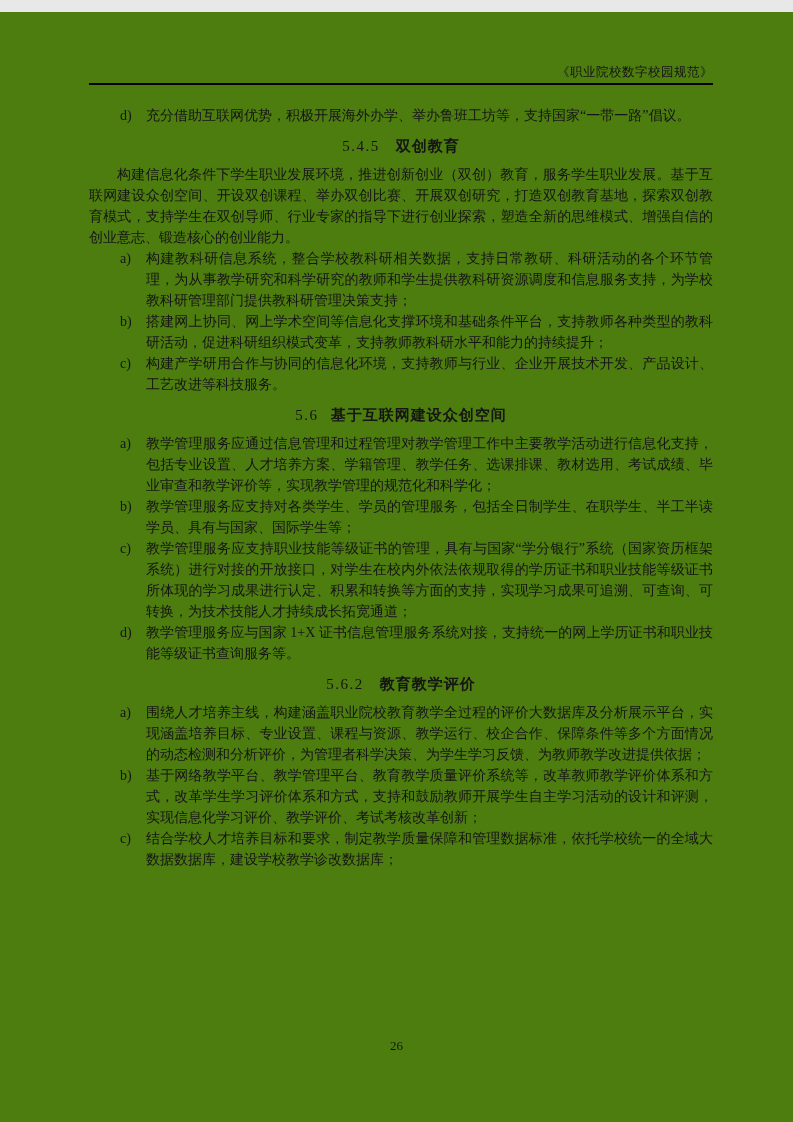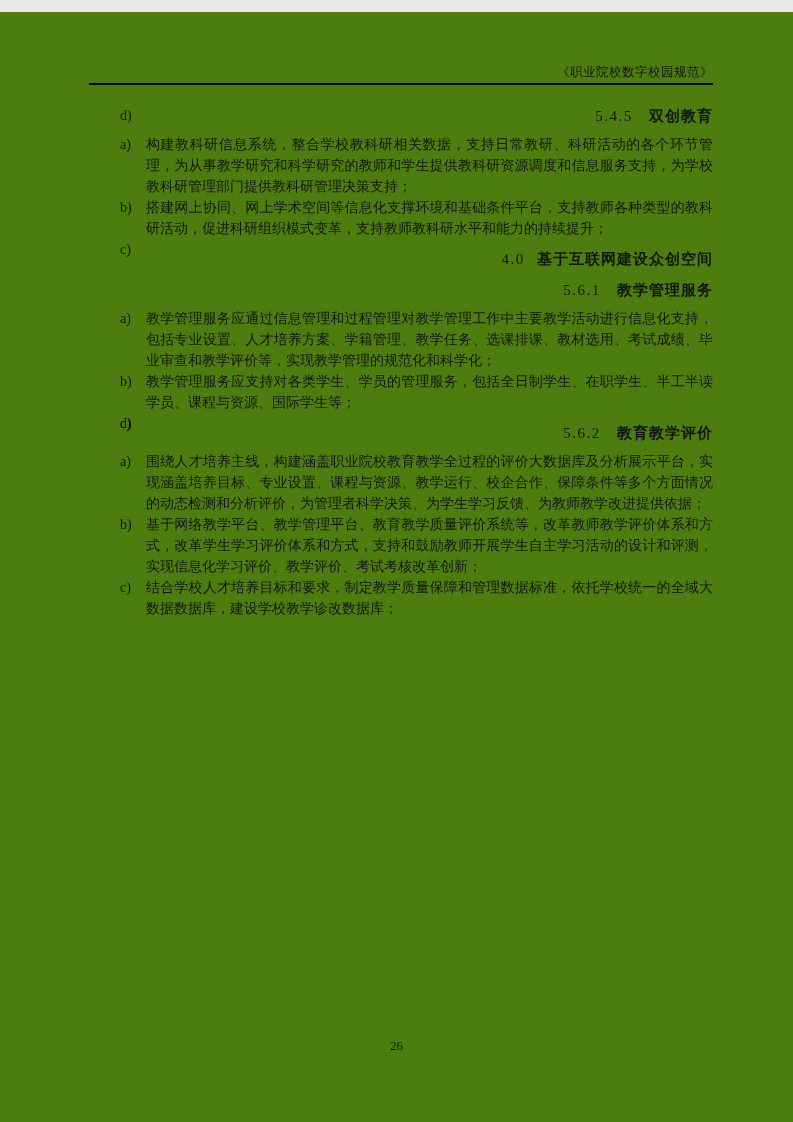--- a/index.html
+++ b/index.html
@@ -52,21 +52,21 @@
     position: absolute;
     left: 31px;
     top: 0;
   }
   .heading {
     margin: 9px 0 7px 0;
     font-size: 15px;
     line-height: 21px;
     font-weight: bold;
     font-family: "Liberation Sans", "DejaVu Sans", sans-serif;
-    text-align: right;
+    text-align: center;
   }
   .h-num {
     font-weight: normal;
     font-family: "Liberation Serif", "DejaVu Serif", serif;
     letter-spacing: 1.5px;
     margin-right: 8px;
   }
   .h-num.wide {
     margin-right: 12px;
   }
@@ -89,69 +89,70 @@
 
   <div class="header">
     <div class="header-title">《职业院校数字校园规范》</div>
     <hr class="header-rule">
   </div>
 
   <div class="content">
 
     <div class="list-item">
       <span class="li-label">d)</span>
+      <span class="li-text">充分借助互联网优势，积极开展海外办学、举办鲁班工坊等，支持国家“一带一路”倡议。</span>
     </div>
 
     <h3 class="heading">
       <span class="h-num wide">5.4.5</span>
       <span class="h-title">双创教育</span>
     </h3>
 
+    <p class="para">构建信息化条件下学生职业发展环境，推进创新创业（双创）教育，服务学生职业发展。基于互联网建设众创空间、开设双创课程、举办双创比赛、开展双创研究，打造双创教育基地，探索双创教育模式，支持学生在双创导师、行业专家的指导下进行创业探索，塑造全新的思维模式、增强自信的创业意志、锻造核心的创业能力。</p>
 
 
     <div class="list-item">
       <span class="li-label">a)</span>
       <span class="li-text">构建教科研信息系统，整合学校教科研相关数据，支持日常教研、科研活动的各个环节管理，为从事教学研究和科学研究的教师和学生提供教科研资源调度和信息服务支持，为学校教科研管理部门提供教科研管理决策支持；</span>
     </div>
 
     <div class="list-item">
       <span class="li-label">b)</span>
       <span class="li-text">搭建网上协同、网上学术空间等信息化支撑环境和基础条件平台，支持教师各种类型的教科研活动，促进科研组织模式变革，支持教师教科研水平和能力的持续提升；</span>
     </div>
 
     <div class="list-item">
       <span class="li-label">c)</span>
+      <span class="li-text">构建产学研用合作与协同的信息化环境，支持教师与行业、企业开展技术开发、产品设计、工艺改进等科技服务。</span>
     </div>
 
     <h2 class="heading">
-      <span class="h-num">4.0</span>
+      <span class="h-num">5.6</span>
       <span class="h-title">基于互联网建设众创空间</span>
     </h2>
 
-    <h3 class="heading">
-      <span class="h-num wide">5.6.1</span>
-      <span class="h-title">教学管理服务</span>
-    </h3>
 
     <div class="list-item">
       <span class="li-label">a)</span>
       <span class="li-text">教学管理服务应通过信息管理和过程管理对教学管理工作中主要教学活动进行信息化支持，包括专业设置、人才培养方案、学籍管理、教学任务、选课排课、教材选用、考试成绩、毕业审查和教学评价等，实现教学管理的规范化和科学化；</span>
     </div>
 
     <div class="list-item">
       <span class="li-label">b)</span>
-      <span class="li-text">教学管理服务应支持对各类学生、学员的管理服务，包括全日制学生、在职学生、半工半读学员、课程与资源、国际学生等；</span>
+      <span class="li-text">教学管理服务应支持对各类学生、学员的管理服务，包括全日制学生、在职学生、半工半读学员、具有与国家、国际学生等；</span>
     </div>
 
     <div class="list-item">
       <span class="li-label">c)</span>
+      <span class="li-text">教学管理服务应支持职业技能等级证书的管理，具有与国家“学分银行”系统（国家资历框架系统）进行对接的开放接口，对学生在校内外依法依规取得的学历证书和职业技能等级证书所体现的学习成果进行认定、积累和转换等方面的支持，实现学习成果可追溯、可查询、可转换，为技术技能人才持续成长拓宽通道；</span>
     </div>
 
     <div class="list-item">
       <span class="li-label">d)</span>
+      <span class="li-text">教学管理服务应与国家 1+X 证书信息管理服务系统对接，支持统一的网上学历证书和职业技能等级证书查询服务等。</span>
     </div>
 
     <h3 class="heading">
       <span class="h-num wide">5.6.2</span>
       <span class="h-title">教育教学评价</span>
     </h3>
 
 
     <div class="list-item">
       <span class="li-label">a)</span>

